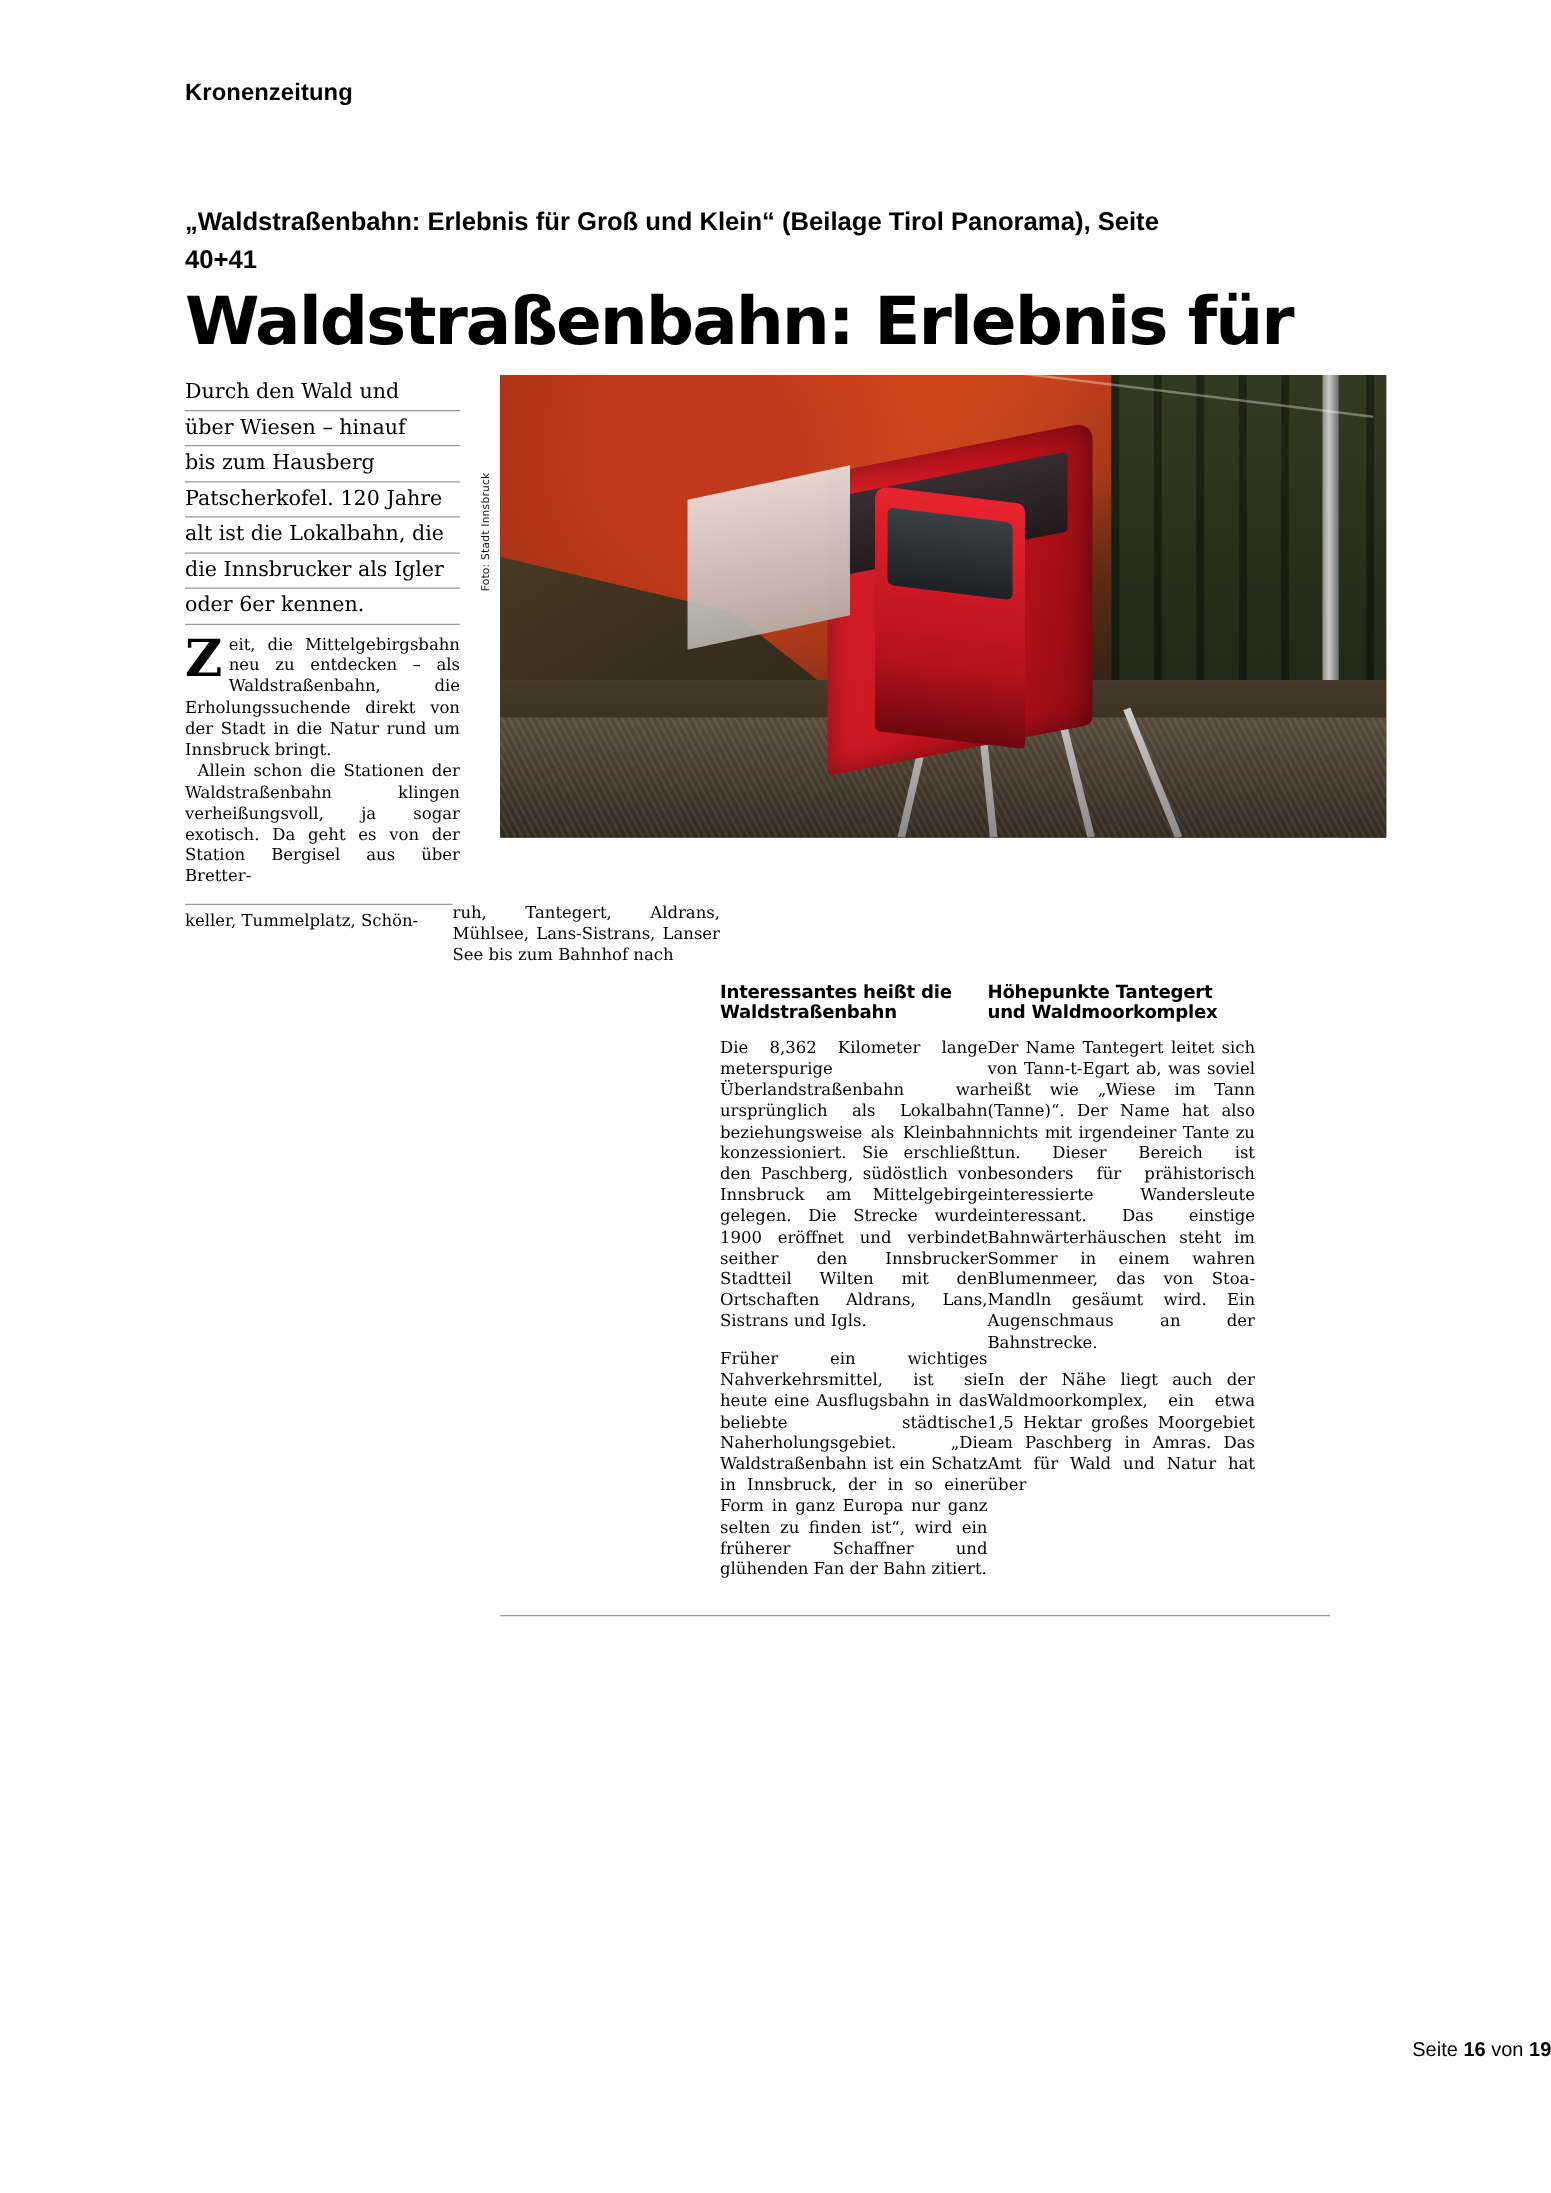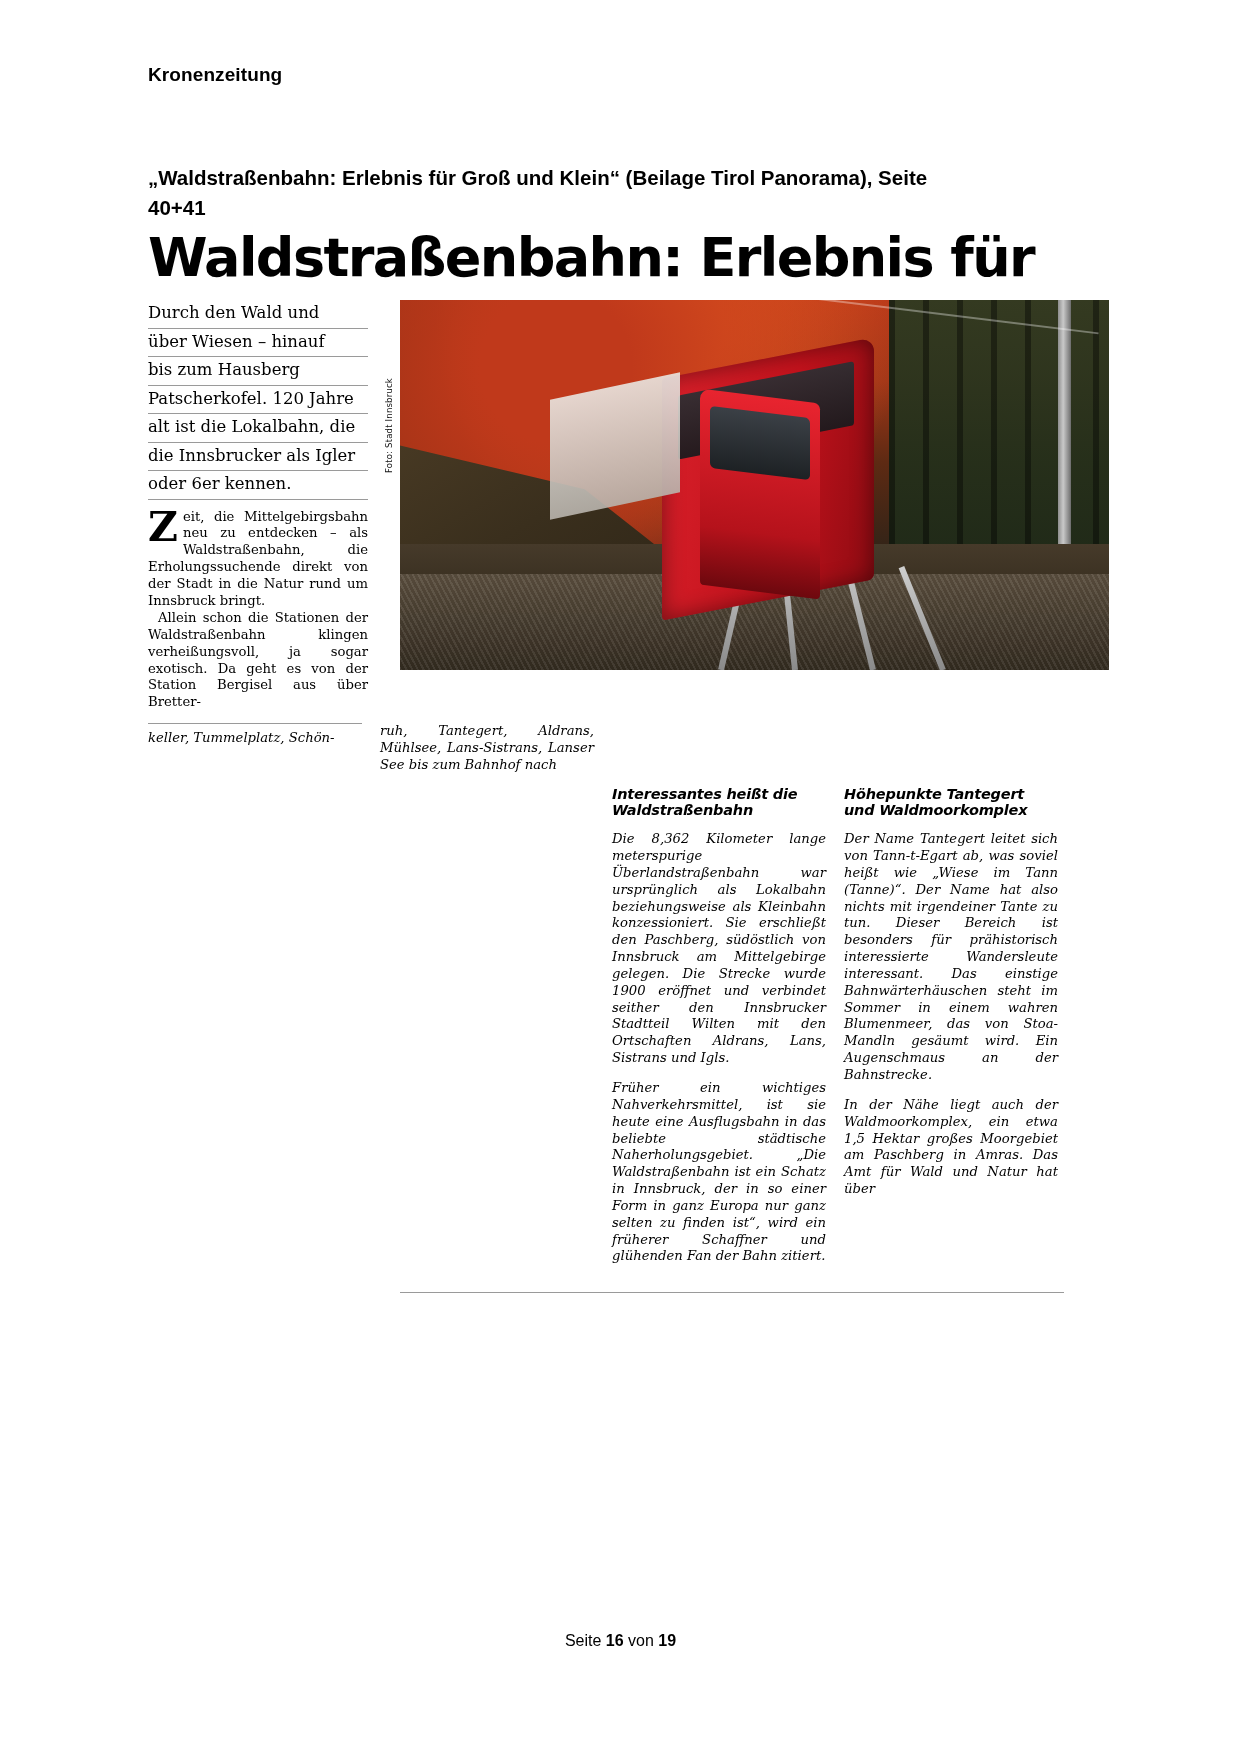--- a/index.html
+++ b/index.html
@@ -225,43 +225,41 @@
     font-weight: bold;
     font-size: 14.5px;
     line-height: 1.12;
     margin: 12px 0 4px 0;
     text-align: left;
     letter-spacing: -.2px;
   }
 
   .cont-row {
     display: flex;
-    gap: 18px;
     font-family: "DejaVu Serif", serif;
     font-size: 13.2px;
     line-height: 1.275;
     text-align: justify;
-    font-style: italic;
   }
   .cont-row .c { width: 214px; flex: none; }
 
   .bottom-rule {
     margin-top: 14px;
     border-top: 1px solid #9a9a9a;
     width: 664px;
     margin-left: 252px;
   }
 
   
   .footer {
     position: absolute;
     left: 0;
     right: 0;
     top: 1632px;
-    text-align: center;
+    text-align: right;
     font-size: 16px;
   }
   .footer b { font-weight: bold; }
 </style>
 </head>
 <body>
 
 <div class="page">
 
   <div class="source-name">Kronenzeitung</div>

